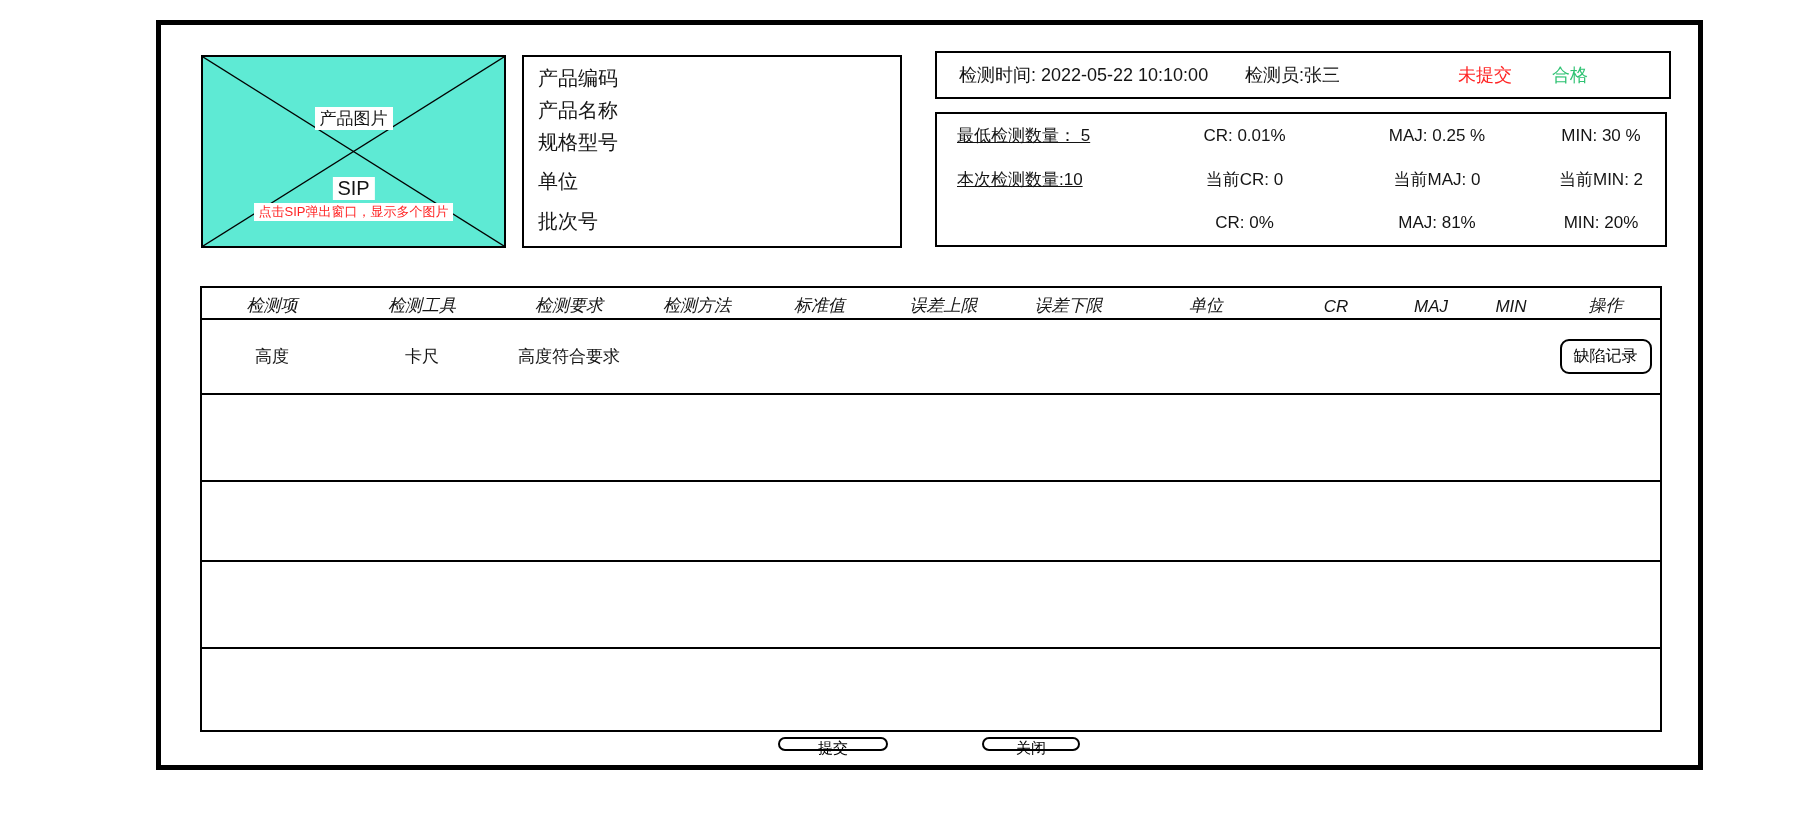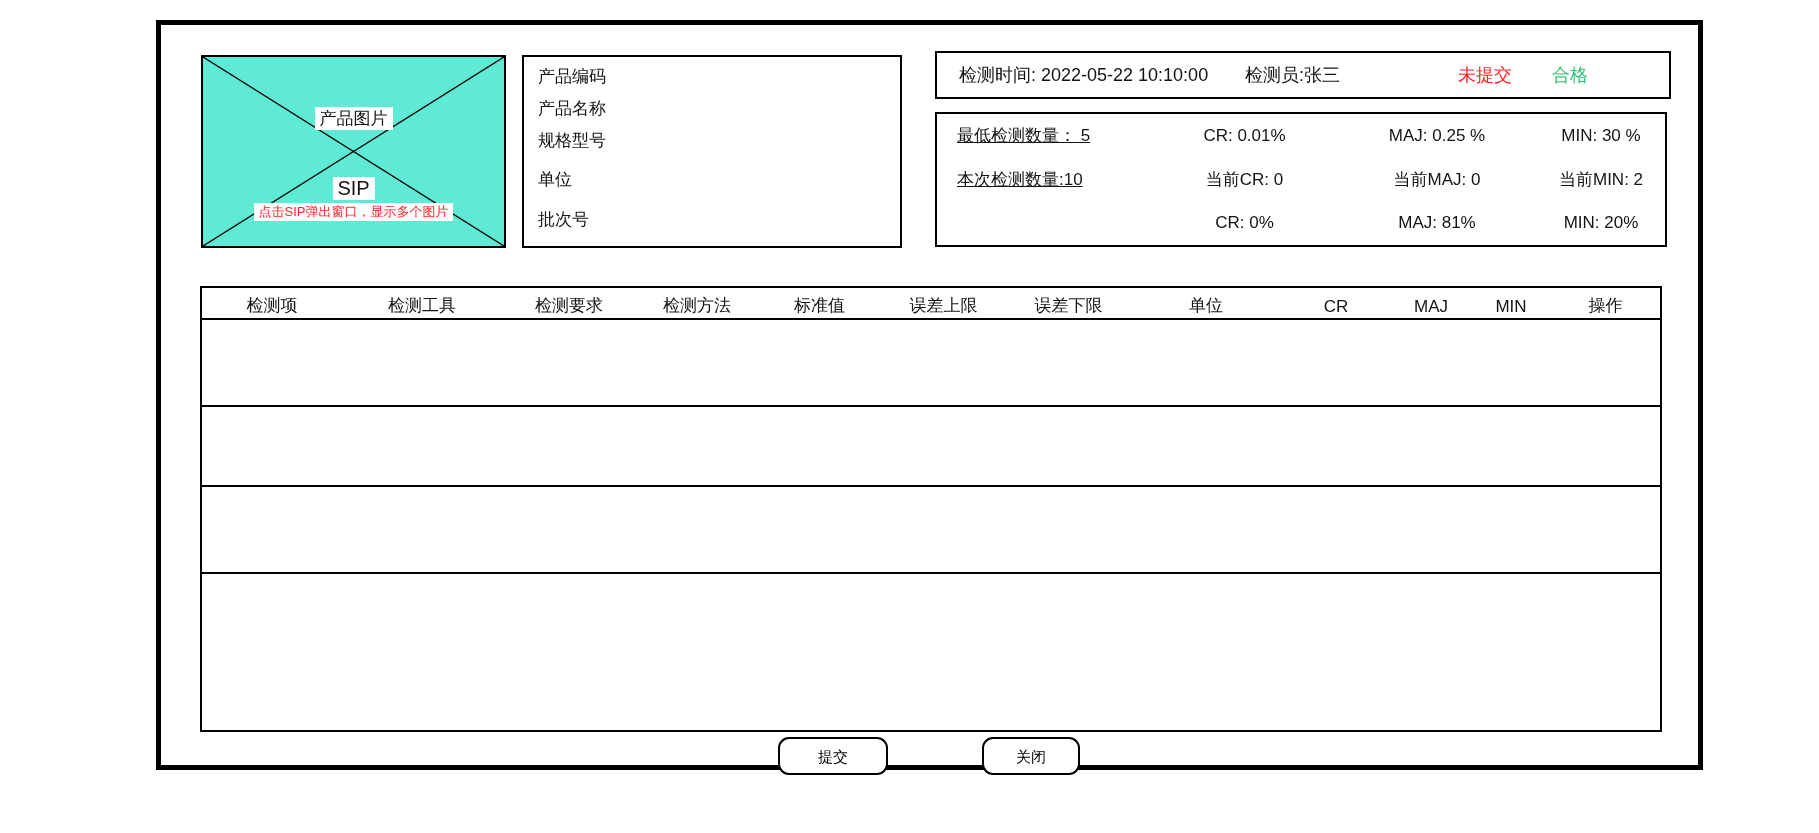--- a/index.html
+++ b/index.html
@@ -19,46 +19,46 @@
   
   .img-box{left:201px;top:55px;width:305px;height:193px;border:2px solid var(--line);background:#5eead4;}
   .img-box svg{position:absolute;left:0;top:0;width:100%;height:100%;}
   .img-box svg line{stroke:var(--line);stroke-width:1.4;}
   .center-span{position:absolute;left:50%;transform:translateX(-50%);background:#fff;padding:0 5px;white-space:nowrap;}
   .img-label{top:50px;font-size:17px;}
   .sip{top:120px;font-size:20px;}
   .sip-hint{top:146px;font-size:13px;color:var(--accent-red);}
   
   .info-box{left:522px;top:55px;width:380px;height:193px;border:2px solid var(--line);}
-  .info-box span{position:absolute;left:14px;font-size:17px;white-space:nowrap;}
+  .info-box span{position:absolute;left:14px;font-size:20px;white-space:nowrap;}
   .f1{top:8px}.f2{top:40px}.f3{top:72px}.f4{top:111px}.f5{top:151px}
   
   .bar-box{left:935px;top:51px;width:736px;height:48px;border:2px solid var(--line);}
   .bar-box span{position:absolute;top:50%;transform:translateY(-50%);font-size:18px;white-space:nowrap;}
   .t-time{left:22px}.t-insp{left:308px}
   .t-submit{left:521px;color:var(--accent-red);}
   .t-result{left:615px;color:var(--accent-green);}
   
   .stats-box{left:935px;top:112px;width:732px;height:135px;border:2px solid var(--line);
     display:grid;grid-template-columns:215px 185px 200px 128px;grid-template-rows:1fr 1fr 1fr;align-items:center;}
   .stat-cell{font-size:17px;text-align:center;white-space:nowrap;}
   .stat-left{text-align:left;padding-left:20px;text-decoration:underline;}
   
   .table{left:200px;top:286px;width:1462px;height:446px;border:2px solid var(--line);background:#fff;}
   .grid12{display:grid;grid-template-columns:140px 160px 134px 122px 123px 125px 125px 150px 110px 80px 80px 109px;}
   .thead{height:30px;border-bottom:2px solid var(--line);align-items:end;}
-  .th{text-align:center;font-size:17px;padding-bottom:1px;white-space:nowrap;}
+  .th{text-align:center;font-size:17px;padding-bottom:1px;white-space:nowrap;font-style:italic;}
   .trow{height:73px;border-bottom:2px solid var(--line);align-items:center;}
   .td{text-align:center;font-size:17px;white-space:nowrap;}
   .erow{border-bottom:2px solid var(--line);}
   .h2{height:85px}.h3{height:78px}.h4{height:85px}.h5{height:81px;border-bottom:none;}
   .defect-btn{display:inline-block;border:2px solid var(--line);border-radius:9px;background:#fff;
     padding:5px 12px;font-size:16px;cursor:pointer;}
   
-  .footer-btn{height:38px;border:2px solid var(--line);border-radius:11px;background:#fff;
+  .footer-btn{height:14px;border:2px solid var(--line);border-radius:11px;background:#fff;
     font-size:15px;text-align:center;line-height:17px;cursor:pointer;padding:0;}
   .submit-btn{left:778px;top:737px;width:110px;}
   .close-btn{left:982px;top:737px;width:98px;}
 </style>
 </head>
 <body>
 
 <div class="abs frame"></div>
 
 <div class="abs img-box">
@@ -109,20 +109,36 @@
     <div class="th">检测方法</div>
     <div class="th">标准值</div>
     <div class="th">误差上限</div>
     <div class="th">误差下限</div>
     <div class="th">单位</div>
     <div class="th">CR</div>
     <div class="th">MAJ</div>
     <div class="th">MIN</div>
     <div class="th">操作</div>
   </div>
+  <div class="grid12 trow">
+    <div class="td">高度</div>
+    <div class="td">卡尺</div>
+    <div class="td">高度符合要求</div>
+    <div class="td"></div>
+    <div class="td"></div>
+    <div class="td"></div>
+    <div class="td"></div>
+    <div class="td"></div>
+    <div class="td"></div>
+    <div class="td"></div>
+    <div class="td"></div>
+    <div class="td">
+      <button class="defect-btn">缺陷记录</button>
+    </div>
+  </div>
   <div class="erow h2"></div>
   <div class="erow h3"></div>
   <div class="erow h4"></div>
   <div class="erow h5"></div>
 </div>
 
 <button class="abs footer-btn submit-btn">提交</button>
 <button class="abs footer-btn close-btn">关闭</button>
 
 </body></html>

